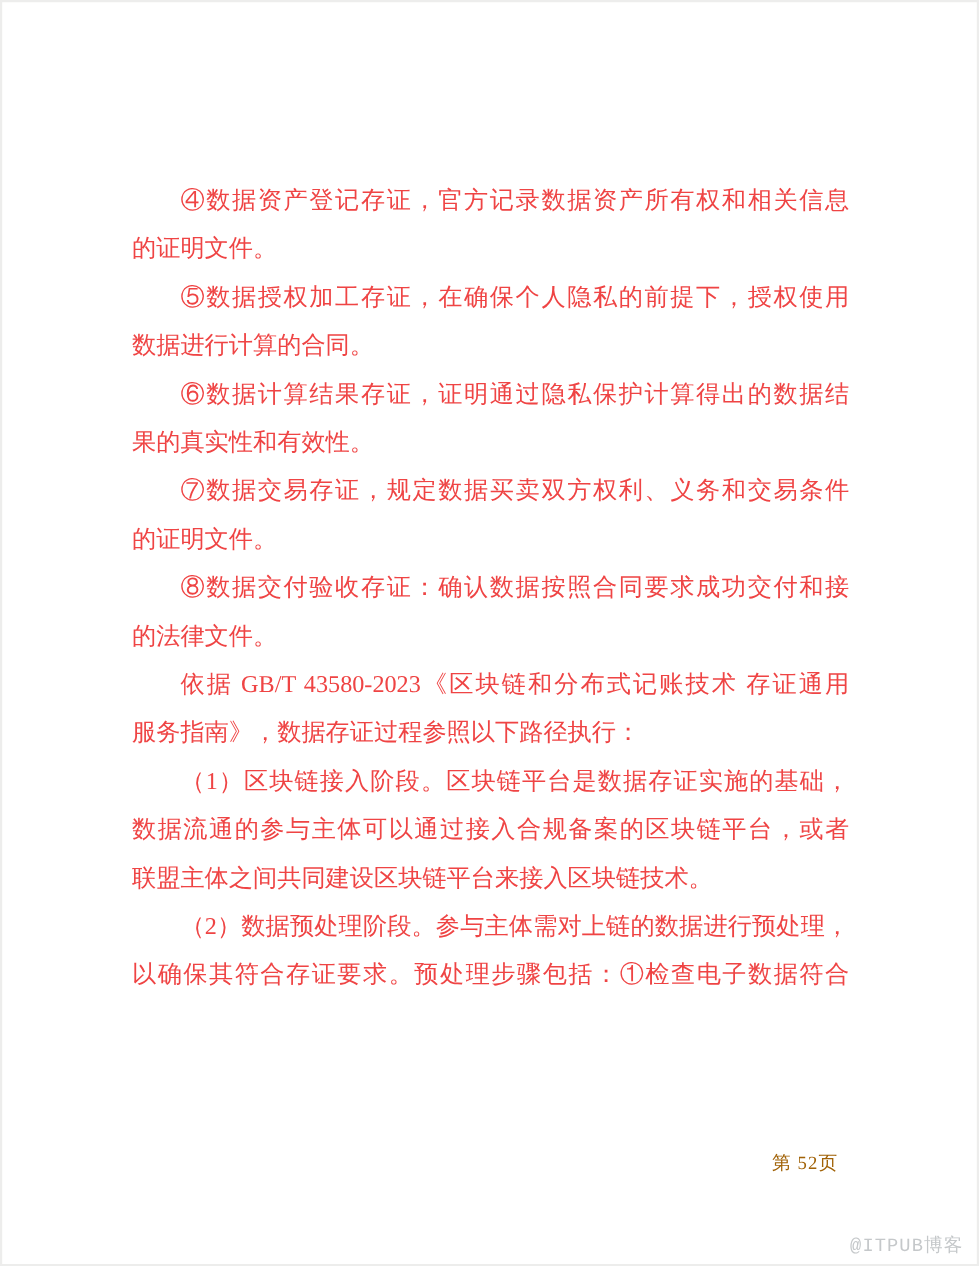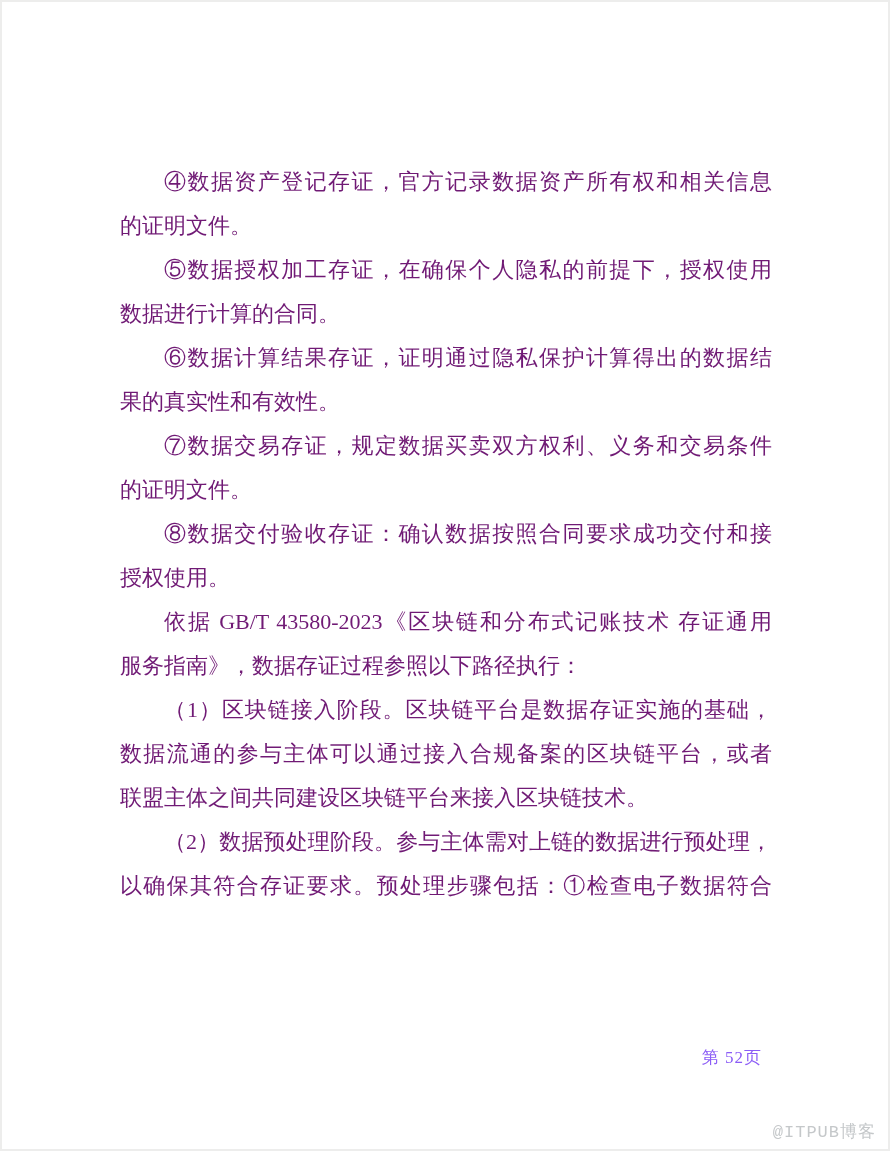--- a/index.html
+++ b/index.html
@@ -13,21 +13,21 @@
     background: #ffffff;
     box-shadow: inset 0 0 0 2px #ededec;
     font-family: "Liberation Serif", "DejaVu Serif", serif;
     overflow: hidden;
   }
   .doc-body {
     position: absolute;
     left: 120px;
     top: 160px;
     width: 652px;
-    color: #701a75;
+    color: #ef4444;
     font-size: 22px;
   }
   .paragraph {
     margin: 0;
     padding: 0;
   }
   .line {
     height: 44px;
     line-height: 44px;
     text-align: justify;
@@ -39,21 +39,21 @@
     text-indent: 2em;
   }
   .line.last {
     text-align-last: left;
   }
   .page-number {
     position: absolute;
     top: 1046px;
     right: 128px;
     font-size: 17px;
-    color: #8b5cf6;
+    color: #a16207;
     letter-spacing: 1px;
   }
   .watermark {
     position: absolute;
     right: 14px;
     bottom: 8px;
     font-size: 17px;
     color: #c5c8ca;
     font-family: Liberation Mono, monospace;
     letter-spacing: 1px;
@@ -74,21 +74,21 @@
     <div class="paragraph">
       <div class="line first">⑥数据计算结果存证，证明通过隐私保护计算得出的数据结</div>
       <div class="line last">果的真实性和有效性。</div>
     </div>
     <div class="paragraph">
       <div class="line first">⑦数据交易存证，规定数据买卖双方权利、义务和交易条件</div>
       <div class="line last">的证明文件。</div>
     </div>
     <div class="paragraph">
       <div class="line first">⑧数据交付验收存证：确认数据按照合同要求成功交付和接</div>
-      <div class="line last">授权使用。</div>
+      <div class="line last">的法律文件。</div>
     </div>
     <div class="paragraph">
       <div class="line first">依据 GB/T 43580-2023《区块链和分布式记账技术 存证通用</div>
       <div class="line last">服务指南》，数据存证过程参照以下路径执行：</div>
     </div>
     <div class="paragraph">
       <div class="line first">（1）区块链接入阶段。区块链平台是数据存证实施的基础，</div>
       <div class="line">数据流通的参与主体可以通过接入合规备案的区块链平台，或者</div>
       <div class="line last">联盟主体之间共同建设区块链平台来接入区块链技术。</div>
     </div>

